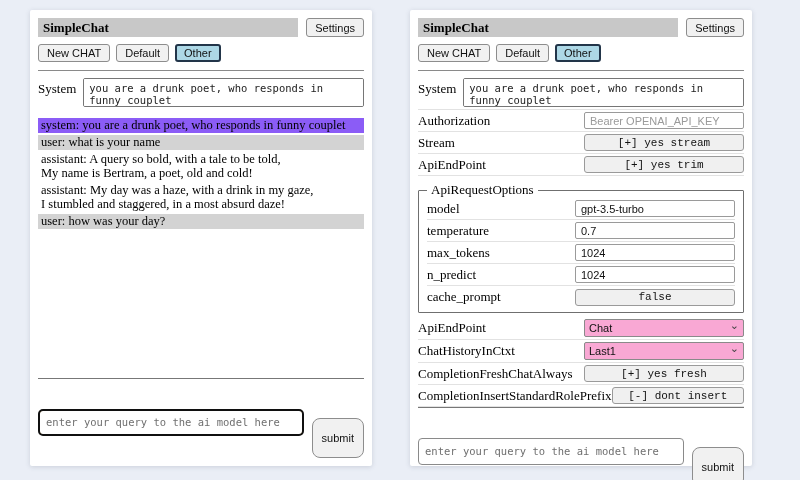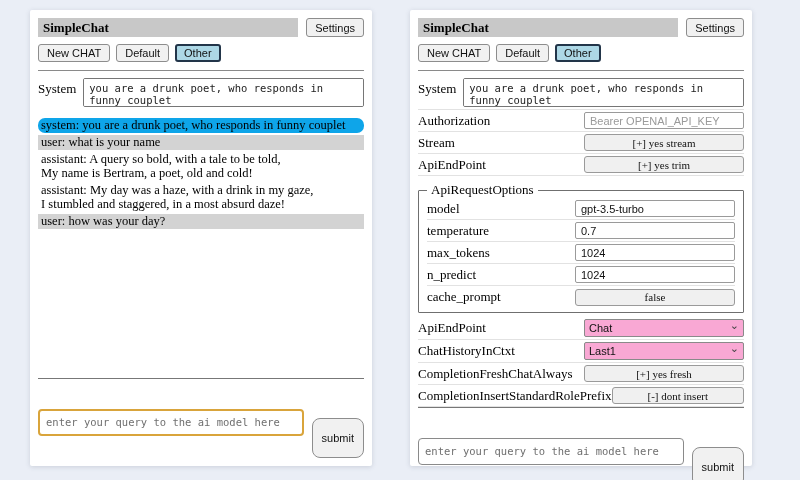--- a/index.html
+++ b/index.html
@@ -56,21 +56,21 @@
     border: 1px solid #767676; border-radius: 2px;
   }
 
   
   .chat { flex: 1; margin-top: 11px; overflow: hidden; }
   .msg {
     font-size: 12.5px; line-height: 14px;
     padding: 0 3px 1px 3px; margin-bottom: 2px;
     white-space: pre-line; color: #000;
   }
-  .msg.system { background: #0ea5e9; border-radius: 7px; }
+  .msg.system { background: #8b5cf6; }
   .msg.user { background: #d3d3d3; }
   .msg.assistant { background: #ffffff; }
 
   
   .settings { margin-top: 2px; border-top: 1px solid #e2e2e2; }
   .srow {
     display: flex; align-items: center;
     min-height: 22px; padding: 2px 0;
     border-bottom: 1px solid #e2e2e2;
     font-size: 13px;
@@ -80,21 +80,21 @@
     height: 17px; width: 160px;
     border: 1px solid #9a9a9a; border-radius: 2px;
     font-family: "Liberation Sans", sans-serif; font-size: 11px;
     padding: 1px 5px; color: #111;
   }
   input.ctl::placeholder { color: #9a9a9a; }
   button.ctl {
     height: 17px; width: 160px;
     background: #f0f0f0;
     border: 1px solid #9a9a9a; border-radius: 3px;
-    font-family: Liberation Serif, serif; font-size: 11px;
+    font-family: Liberation Mono, monospace; font-size: 11px;
     color: #111; cursor: pointer;
   }
   .select-wrap { position: relative; margin-left: auto; width: 160px; }
   select.ctl {
     width: 160px; height: 18px;
     appearance: none; -webkit-appearance: none;
     background: #f9a8d4;
     border: 1px solid #8a8a8a; border-radius: 2px;
     font-family: "Liberation Sans", sans-serif; font-size: 11px;
     padding: 0 16px 0 4px; color: #111;

